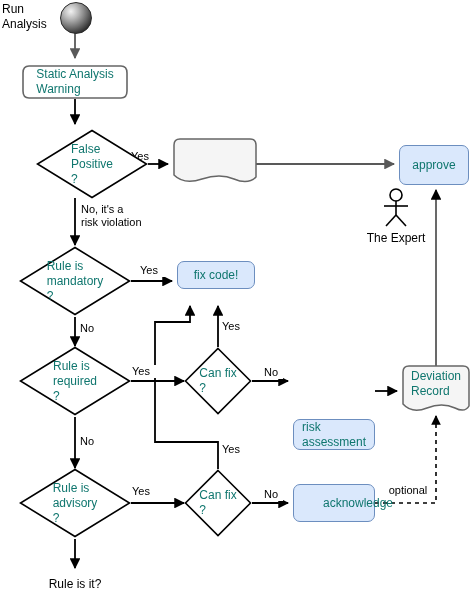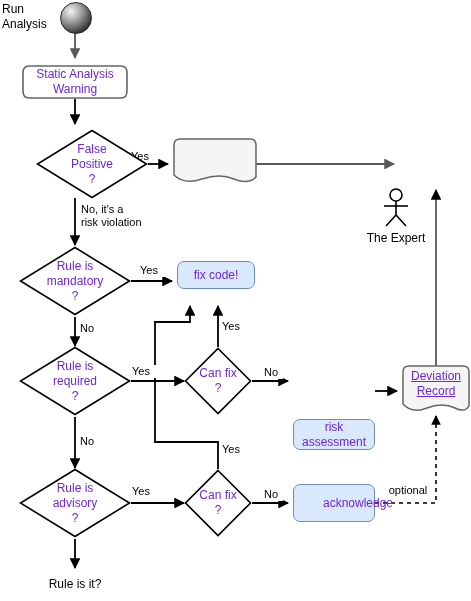--- a/index.html
+++ b/index.html
@@ -26,23 +26,23 @@
     width: 471px;
     height: 601px;
     pointer-events: none;
   }
   .node {
     position: absolute;
     box-sizing: border-box;
     display: flex;
     align-items: center;
     justify-content: center;
-    text-align: center;
+    text-align: left;
     font-size: 12px;
-    color: #6d28d9;
+    color: #0f766e;
     line-height: 1.22;
   }
   
   .process {
     background: #dae8fc;
     border: 1px solid #6c8ebf;
     border-radius: 7px;
   }
   
   .decision {
@@ -192,20 +192,23 @@
 Positive
 ?</span>
   </div>
 
   <div class="node document" style="left:172px; top:137px; width:86px; height:50px;">
     <svg width="86" height="50" viewBox="0 0 86 50" xmlns="http://www.w3.org/2000/svg">
       <path d="M 8 2 Q 2 2 2 8 L 2 38 Q 12 48 30 42 Q 48 36 62 42 Q 76 48 84 40 L 84 8 Q 84 2 78 2 Z" fill="#f5f5f5" stroke="#666666" stroke-width="1.5"></path>
     </svg>
   </div>
 
+  <div class="node process" style="left:399px; top:145px; width:70px; height:40px;">
+    <span>approve</span>
+  </div>
 
   <div class="actor" style="left:378px; top:188px; width:36px; height:40px;">
     <svg width="36" height="40" viewBox="0 0 36 40" xmlns="http://www.w3.org/2000/svg">
       <circle cx="18" cy="7" r="6" fill="#ffffff" stroke="#000000" stroke-width="1.6"></circle>
       <line x1="18" y1="13" x2="18" y2="27" stroke="#000000" stroke-width="1.6"></line>
       <line x1="6" y1="18" x2="30" y2="18" stroke="#000000" stroke-width="1.6"></line>
       <line x1="18" y1="27" x2="8" y2="38" stroke="#000000" stroke-width="1.6"></line>
       <line x1="18" y1="27" x2="28" y2="38" stroke="#000000" stroke-width="1.6"></line>
     </svg>
   </div>
@@ -243,21 +246,21 @@
 
   <div class="node process" style="left:293px; top:371px; width:82px; height:31px;margin-top:48px;">
     <span style="white-space:pre-line;">risk
 assessment</span>
   </div>
 
   <div class="node document" style="left:401px; top:364px; width:70px; height:52px;">
     <svg width="70" height="52" viewBox="0 0 70 52" xmlns="http://www.w3.org/2000/svg">
       <path d="M 8 2 Q 2 2 2 8 L 2 40 Q 11 50 26 44 Q 41 38 54 44 Q 64 49 68 42 L 68 8 Q 68 2 62 2 Z" fill="#f5f5f5" stroke="#666666" stroke-width="1.5"></path>
     </svg>
-    <span class="dlabel" style="margin-bottom:13px;text-decoration:underline;">Deviation
+    <span class="dlabel" style="margin-bottom:13px;">Deviation
 Record</span>
   </div>
 
   <div class="node decision" style="left:19px; top:468px; width:112px; height:70px;">
     <svg width="112" height="70" viewBox="0 0 112 70" xmlns="http://www.w3.org/2000/svg">
       <path d="M 56 1.5 L 110.5 35 L 56 68.5 L 1.5 35 Z" fill="#ffffff" stroke="#000000" stroke-width="1.6"></path>
     </svg>
     <span class="dlabel">Rule is
 advisory
 ?</span>

